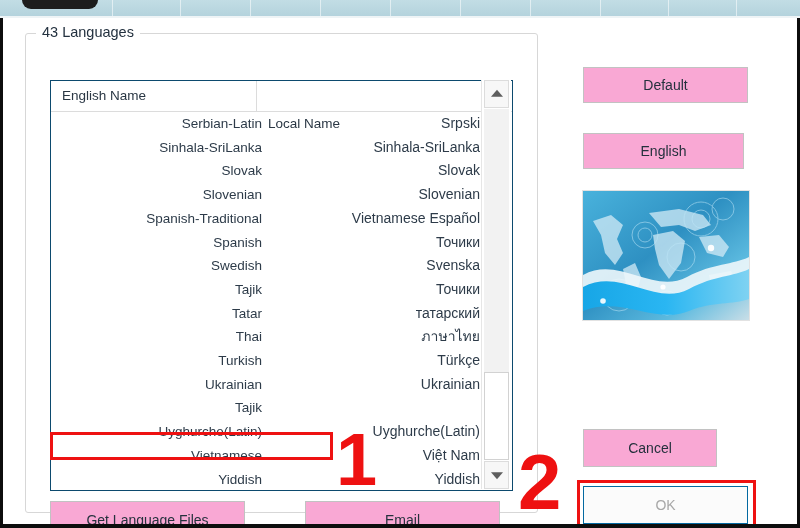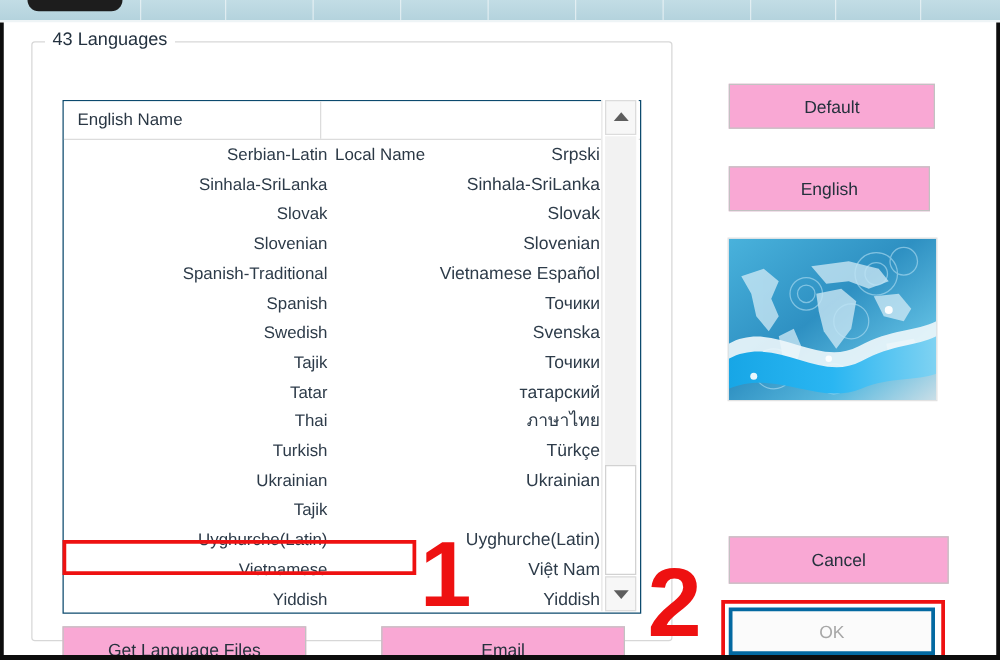--- a/index.html
+++ b/index.html
@@ -117,24 +117,24 @@
     position:absolute;background:#f9a8d4;border:1px solid #c2c2c2;
     font-size:14px;color:#25313d;text-align:center;
     display:flex;align-items:center;justify-content:center;
     box-sizing:border-box;
   }
   #btn-getfiles{left:50px;top:483px;width:195px;height:38px;}
   #btn-email{left:305px;top:483px;width:195px;height:38px;}
 
   #btn-default{left:583px;top:49px;width:165px;height:36px;}
   #btn-english{left:583px;top:115px;width:161px;height:36px;}
-  #btn-cancel{left:583px;top:411px;width:176px;height:38px;}
+  #btn-cancel{left:583px;top:411px;width:134px;height:38px;}
   #btn-ok{
     left:583px;top:468px;width:165px;height:38px;
-    color:#a7a7a7;background:#fbfbfb;border:3px solid #0369a1;
+    color:#a7a7a7;background:#fbfbfb;border:1px solid #0369a1;
   }
 
   
   #worldimg{
     position:absolute;left:582px;top:172px;width:168px;height:131px;
     border:1px solid #e2e2e2;box-sizing:border-box;overflow:hidden;
     background:linear-gradient(160deg,#3ea9d4 0%,#2f93c4 38%,#4fb3db 62%,#bcd8e4 100%);
   }
 
   

